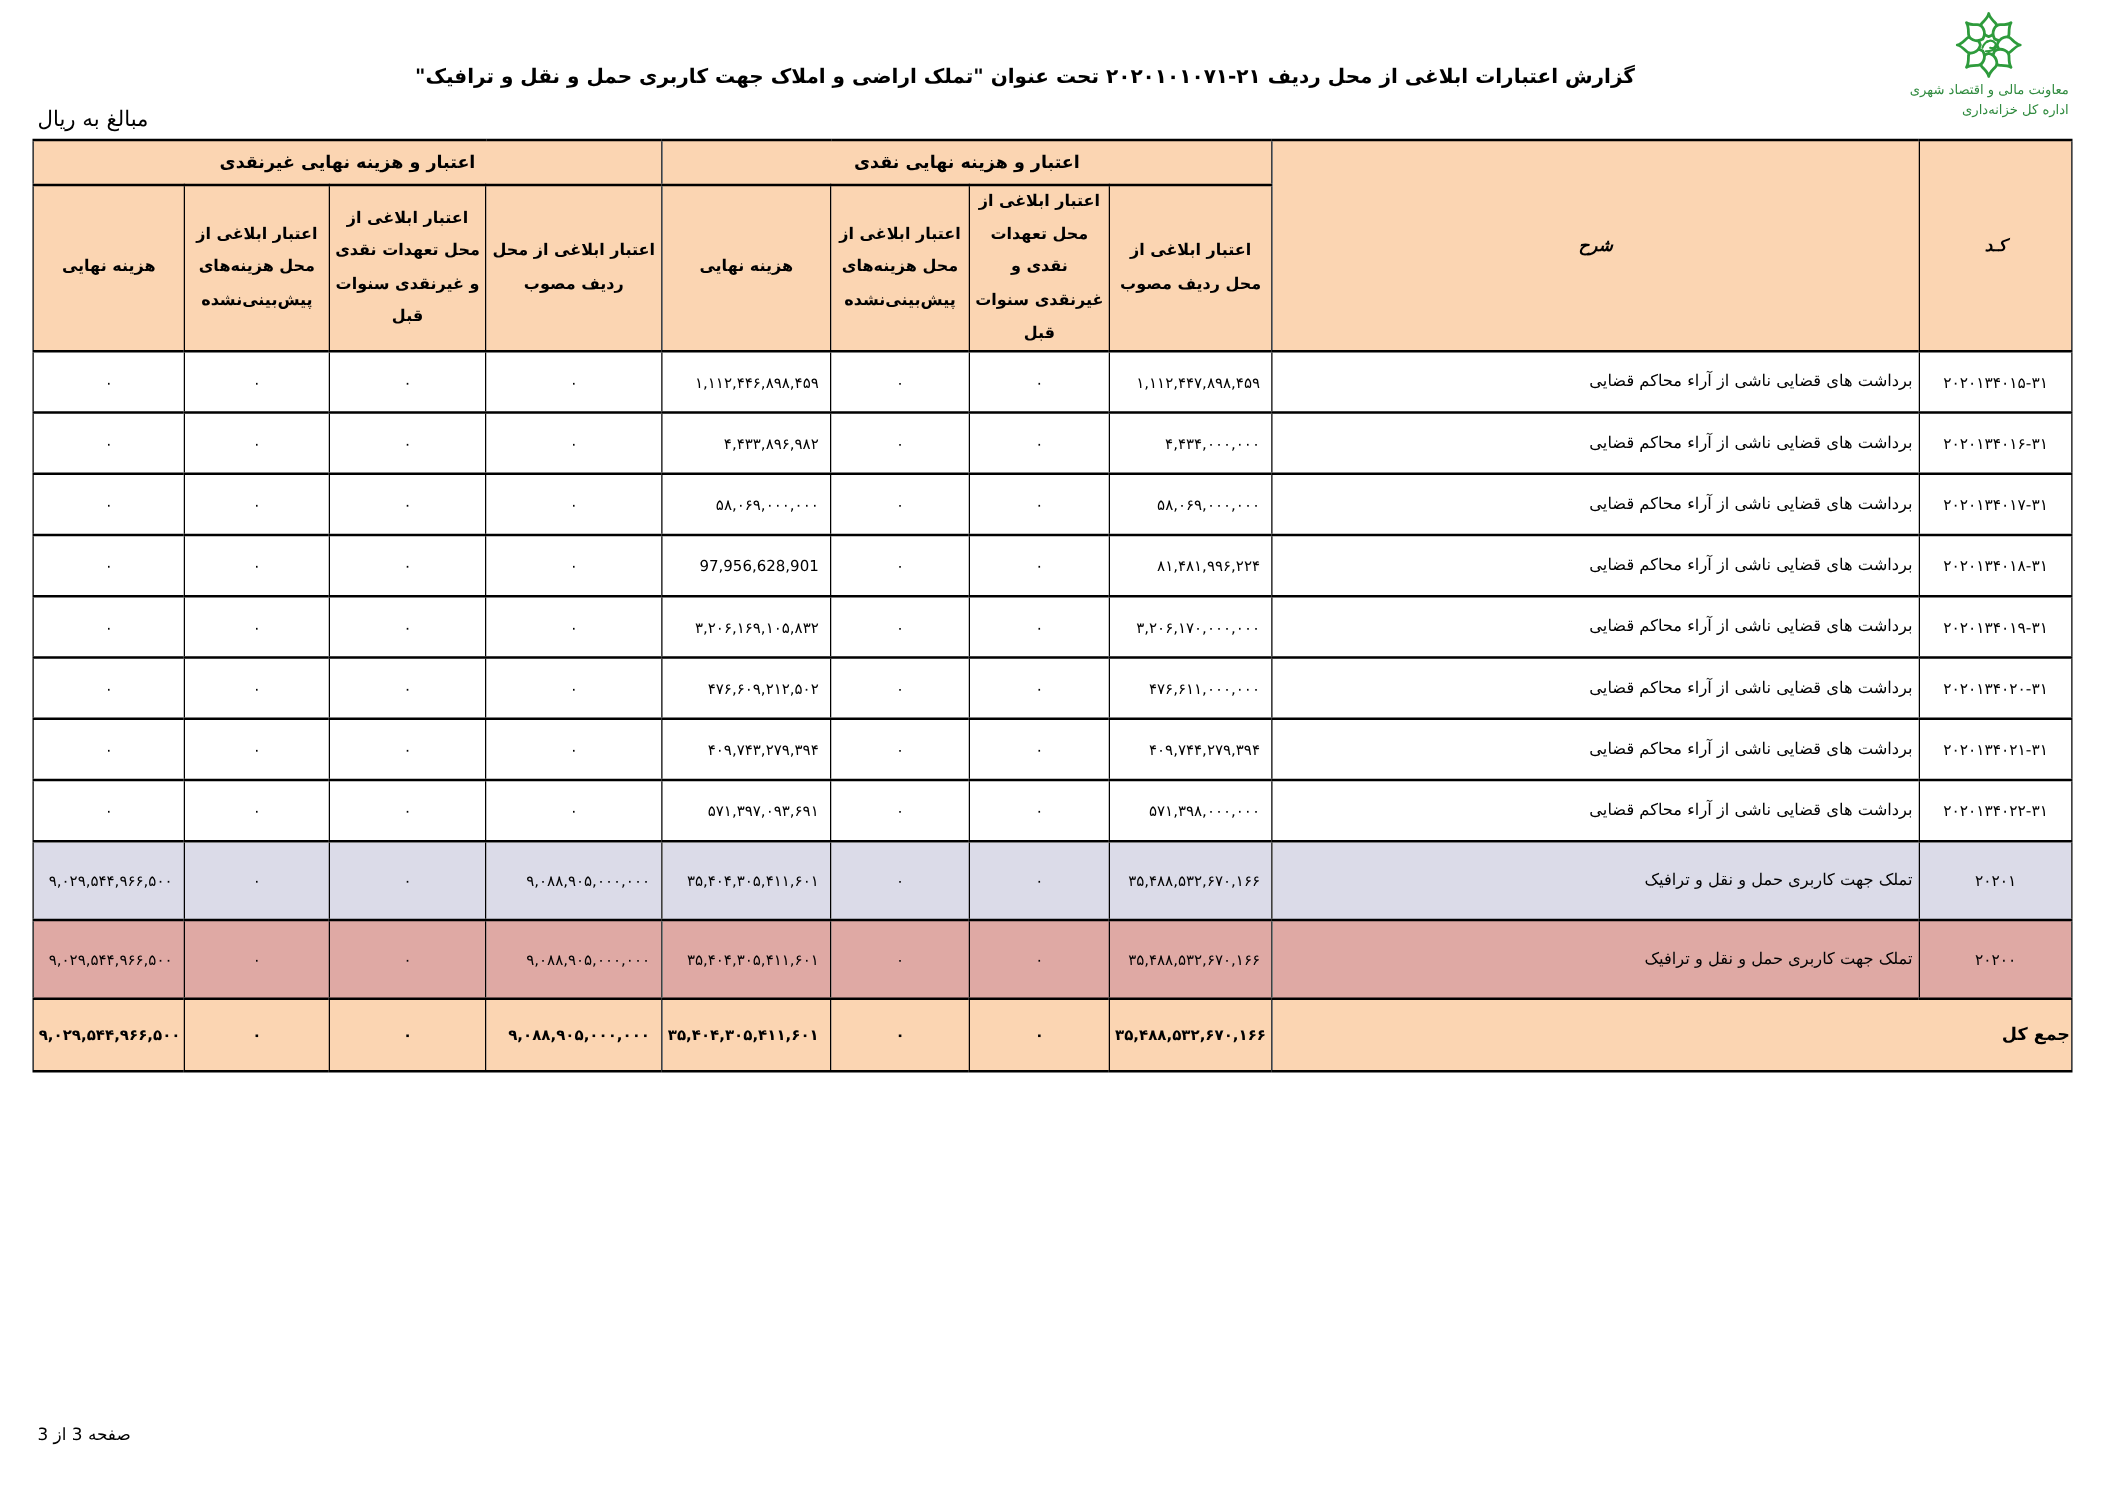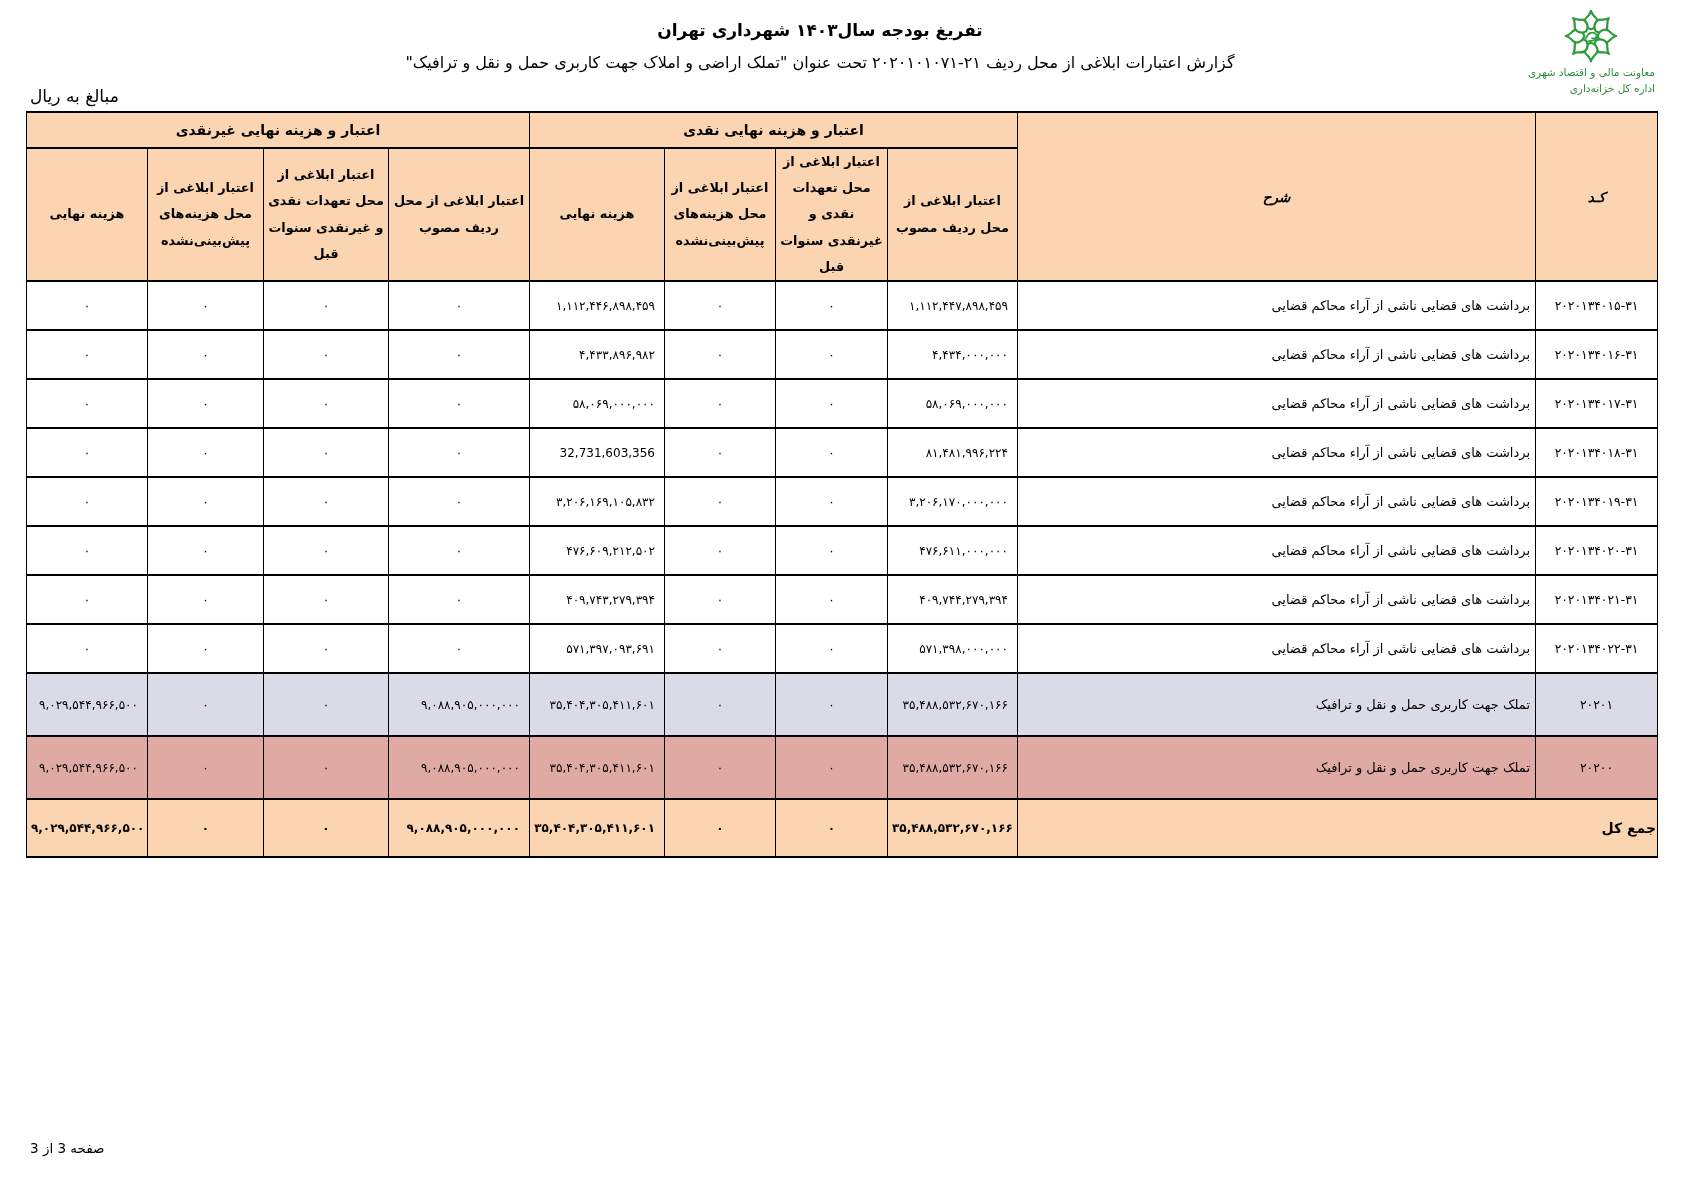--- a/index.html
+++ b/index.html
@@ -10,21 +10,21 @@
     --logo_green:#2E9B3C;
     --org_green:#2F8A3E;
     --border_color:#000000;
   }
   html,body{margin:0;padding:0;background:#ffffff;}
   body{width:1683px;height:1190px;font-family:"DejaVu Sans",sans-serif;color:#000;}
   .page{position:relative;width:1683px;height:1190px;overflow:hidden;direction:rtl;background:#fff;}
 
   .titles{position:absolute;top:20px;left:60px;width:1520px;text-align:center;}
   .title1{font-size:17px;font-weight:bold;}
-  .title2{font-size:16px;font-weight:normal;margin-top:13px;}
+  .title2{font-size:16px;font-weight:bold;margin-top:31px;}
 
   .org{position:absolute;top:8px;right:28px;width:128px;text-align:right;margin-left:10px;}
   .org svg{display:block;margin:0 auto;}
   .org-line{font-size:10.5px;color:var(--org_green);line-height:1.55;}
 
   .rial-note{position:absolute;top:86px;left:30px;font-size:17px;direction:rtl;}
 
   table.report{
     position:absolute;top:111px;right:25px;width:1631px;
     border-collapse:collapse;table-layout:fixed;direction:rtl;
@@ -54,21 +54,20 @@
   td.total-label{font-size:14px;font-weight:bold;}
 
   .footer-page{position:absolute;top:1124px;left:30px;font-size:13.5px;direction:rtl;margin-top:16px;}
 </style>
 </head>
 <body>
 
 <div class="page">
 
   <div class="titles">
-    <div class="title1">تفریغ بودجه سال۱۴۰۳ شهرداری تهران</div>
     <div class="title2">گزارش اعتبارات ابلاغی از محل ردیف ۲۱-۲۰۲۰۱۰۱۰۷۱ تحت عنوان "تملک اراضی و املاک جهت کاربری حمل و نقل و ترافیک"</div>
   </div>
 
   <div class="org">
     <svg width="78" height="56" viewBox="-50 -50 100 100">
       <g fill="#ffffff" stroke="#2E9B3C" stroke-width="4" stroke-linejoin="round">
         <g id="petals">
           <path d="M0,-12 C-11,-15 -15,-27 -8,-33 C-4,-37 -1,-40 0,-45 C1,-40 4,-37 8,-33 C15,-27 11,-15 0,-12 Z" transform="rotate(0)"></path>
           <path d="M0,-12 C-11,-15 -15,-27 -8,-33 C-4,-37 -1,-40 0,-45 C1,-40 4,-37 8,-33 C15,-27 11,-15 0,-12 Z" transform="rotate(45)"></path>
           <path d="M0,-12 C-11,-15 -15,-27 -8,-33 C-4,-37 -1,-40 0,-45 C1,-40 4,-37 8,-33 C15,-27 11,-15 0,-12 Z" transform="rotate(90)"></path>
@@ -158,21 +157,21 @@
         <td class="num zero">۰</td>
         <td class="num zero">۰</td>
         <td class="num zero">۰</td>
       </tr>
       <tr>
         <td class="code">۲۰۲۰۱۳۴۰۱۸-۳۱</td>
         <td class="desc">برداشت های قضایی ناشی از آراء محاکم قضایی</td>
         <td class="num">۸۱,۴۸۱,۹۹۶,۲۲۴</td>
         <td class="num zero">۰</td>
         <td class="num zero">۰</td>
-        <td class="num">32,731,603,356</td>
+        <td class="num">97,956,628,901</td>
         <td class="num zero">۰</td>
         <td class="num zero">۰</td>
         <td class="num zero">۰</td>
         <td class="num zero">۰</td>
       </tr>
       <tr>
         <td class="code">۲۰۲۰۱۳۴۰۱۹-۳۱</td>
         <td class="desc">برداشت های قضایی ناشی از آراء محاکم قضایی</td>
         <td class="num">۳,۲۰۶,۱۷۰,۰۰۰,۰۰۰</td>
         <td class="num zero">۰</td>

